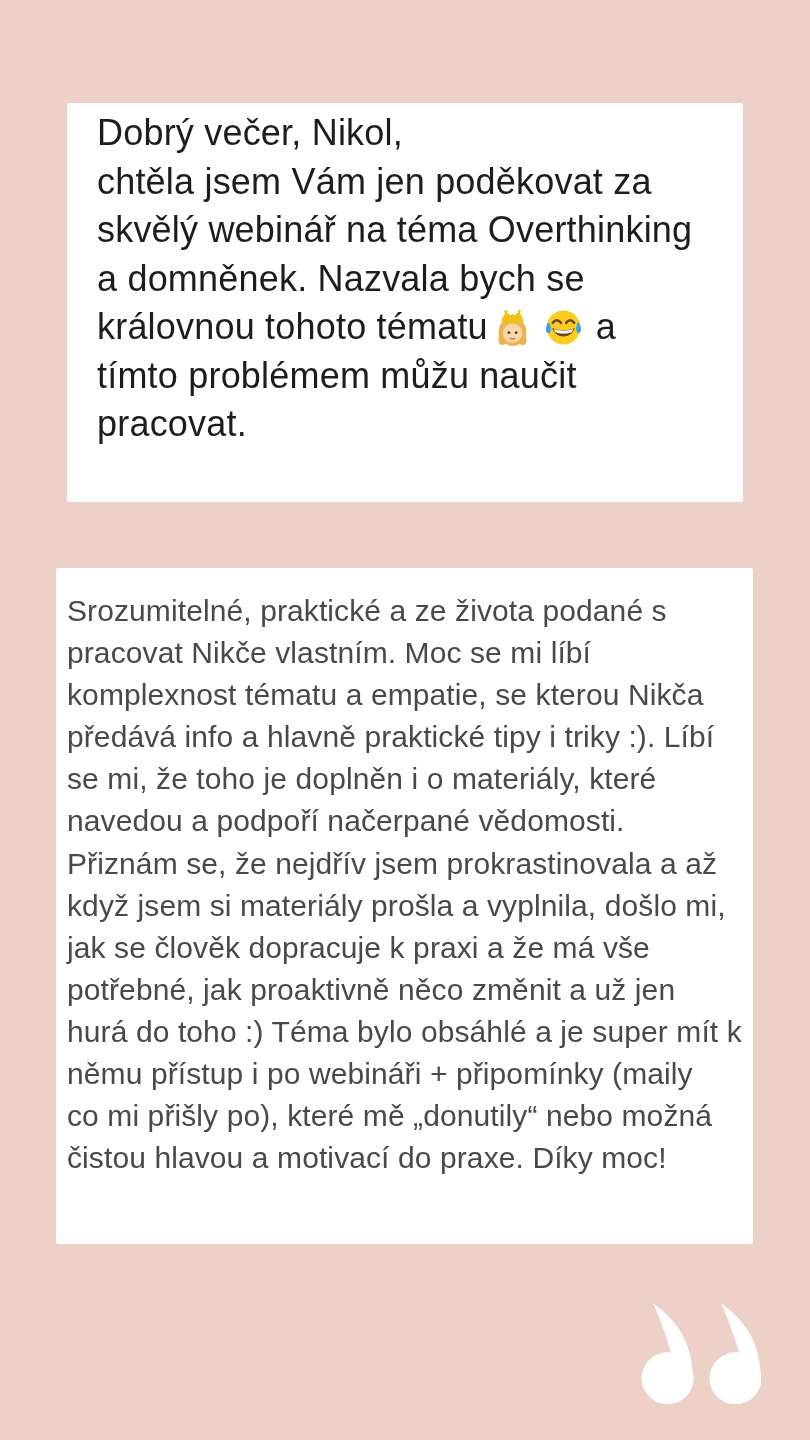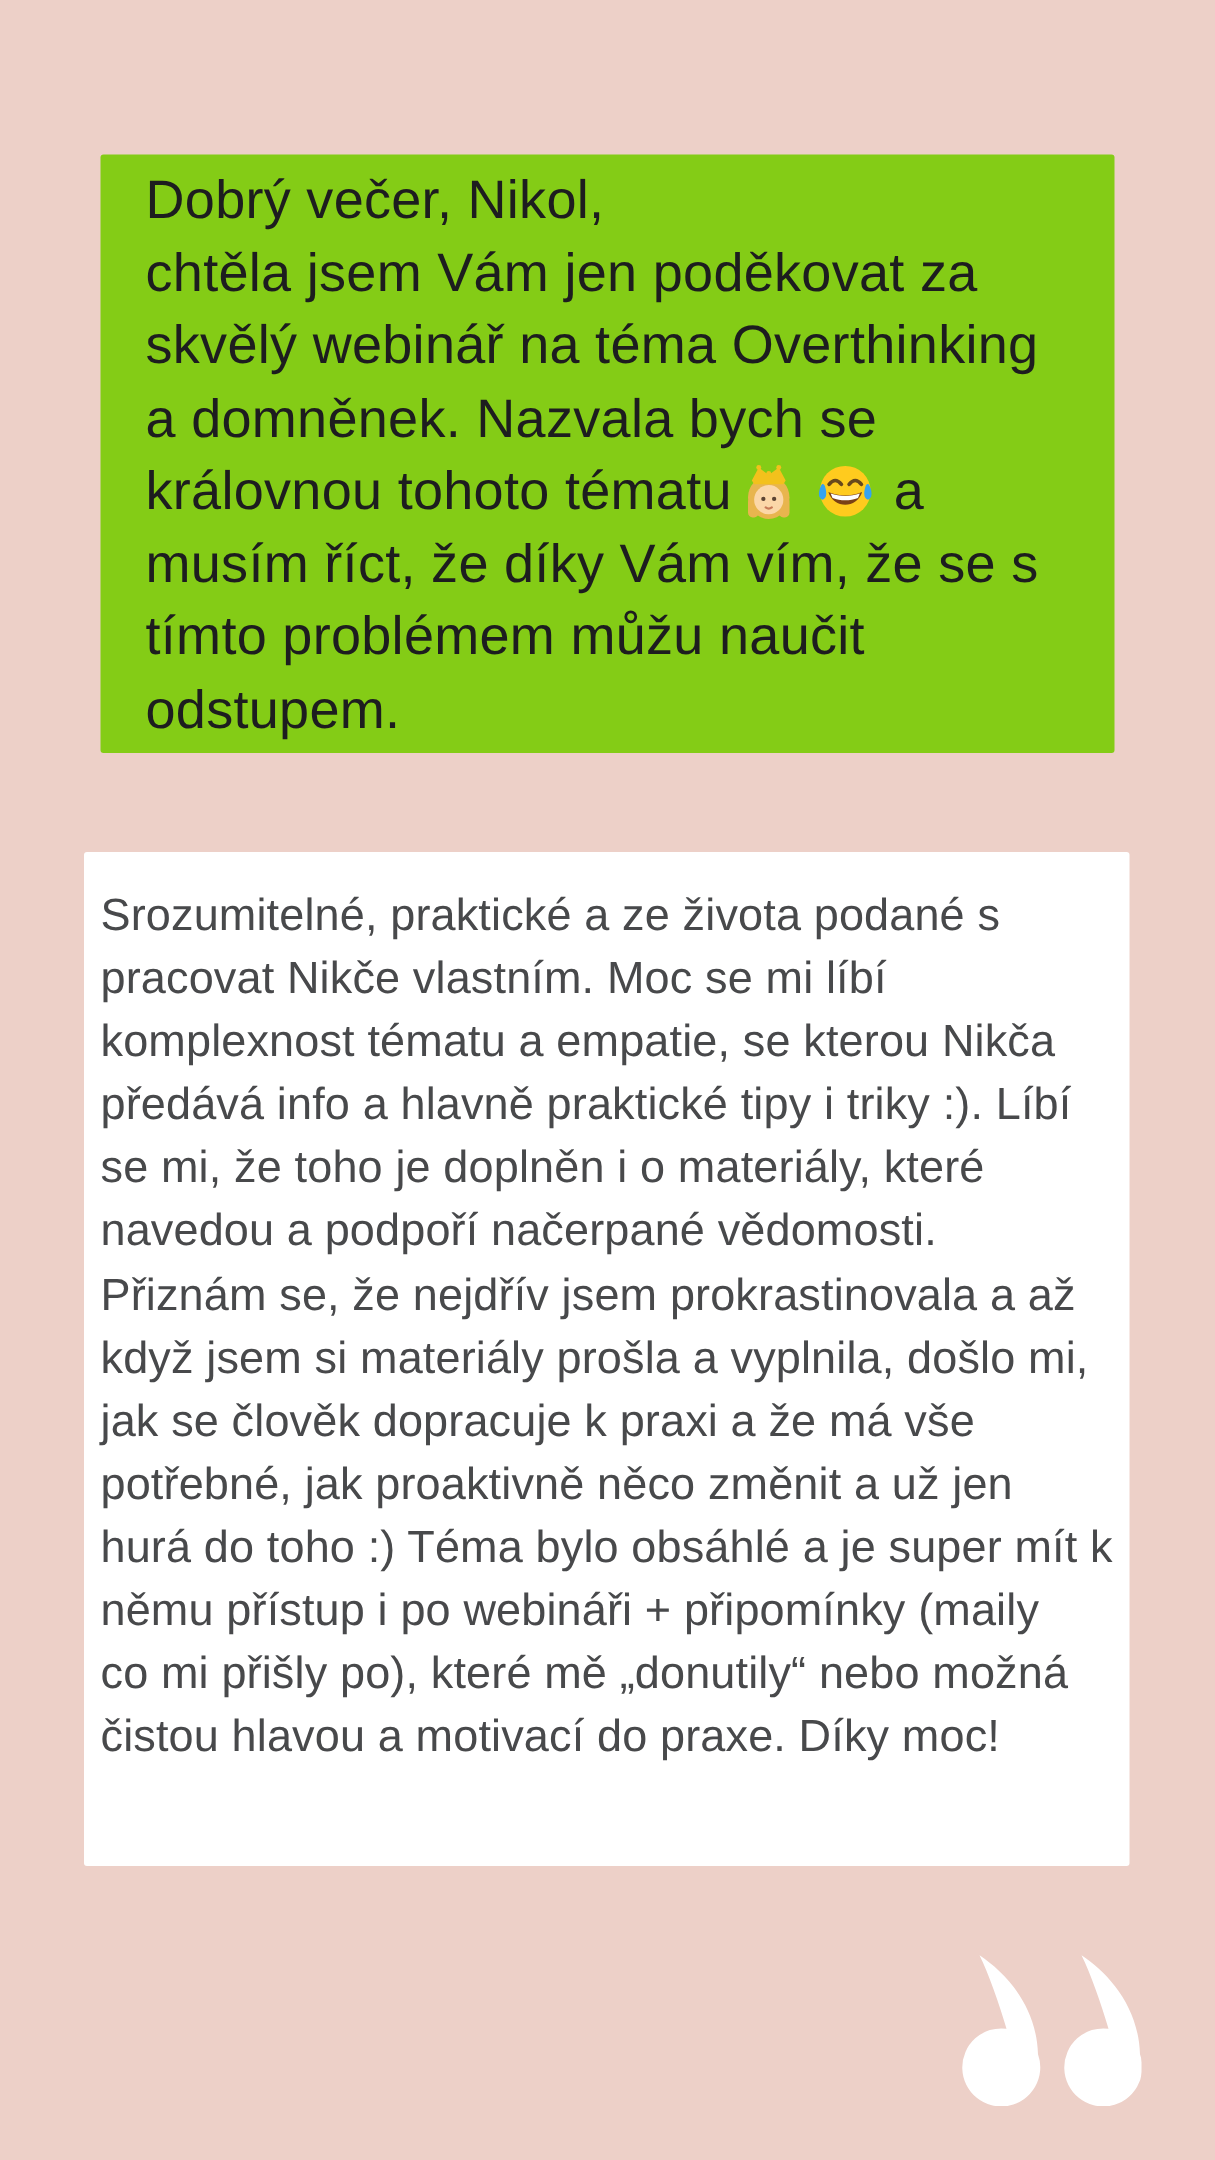--- a/index.html
+++ b/index.html
@@ -62,21 +62,21 @@
     width: 120px;
     height: 101px;
   }
   .quote-mark svg { display: block; width: 100%; height: 100%; }
 </style>
 </head>
 <body>
 
 <div class="stage" style="background: rgb(237, 208, 200);">
 
-  <section class="msg-block" style="background: #84cc16;">
+  <section class="msg-block" style="background: #ffffff;">
     <div class="msg-line">Dobrý večer, Nikol,</div>
     <div class="msg-line">chtěla jsem Vám jen poděkovat za</div>
     <div class="msg-line">skvělý webinář na téma Overthinking</div>
     <div class="msg-line">a domněnek. Nazvala bych se</div>
     <div class="msg-line">
       <span>královnou tohoto tématu</span><span class="emoji emoji-princess"><svg viewBox="0 0 40 40" xmlns="http://www.w3.org/2000/svg">
           <ellipse cx="20" cy="24" rx="13.5" ry="14" fill="#e8b54e"></ellipse>
           <rect x="6.5" y="24" width="7" height="13" rx="3" fill="#e8b54e"></rect>
           <rect x="26.5" y="24" width="7" height="13" rx="3" fill="#e8b54e"></rect>
           <circle cx="20" cy="25.5" r="9.5" fill="#fbd7a8"></circle>
@@ -90,23 +90,22 @@
         </svg></span><span class="emoji emoji-laugh"><svg viewBox="0 0 40 40" xmlns="http://www.w3.org/2000/svg">
           <circle cx="20" cy="20" r="16.5" fill="#ffcb1e"></circle>
           <path d="M9.5,15.5 Q13.5,10.5 17.5,15.5" stroke="#68491c" stroke-width="2.4" fill="none" stroke-linecap="round"></path>
           <path d="M22.5,15.5 Q26.5,10.5 30.5,15.5" stroke="#68491c" stroke-width="2.4" fill="none" stroke-linecap="round"></path>
           <path d="M9,20.5 C12.5,31.5 27.5,31.5 31,20.5 C24,23.5 16,23.5 9,20.5 Z" fill="#7a4116"></path>
           <path d="M10.5,21.5 C16.5,23.6 23.5,23.6 29.5,21.5 L28.3,24.4 C23,26.4 17,26.4 11.7,24.4 Z" fill="#ffffff"></path>
           <path d="M4.2,16.5 C2.2,21 2.4,24.5 5.2,25.6 C8,24.8 8.2,21.2 6.8,16.8 C6.1,14.9 4.9,14.9 4.2,16.5 Z" fill="#35a3f1"></path>
           <path d="M35.8,16.5 C37.8,21 37.6,24.5 34.8,25.6 C32,24.8 31.8,21.2 33.2,16.8 C33.9,14.9 35.1,14.9 35.8,16.5 Z" fill="#35a3f1"></path>
         </svg></span><span class="emoji-after">a</span>
     </div>
-    <div class="msg-line">musím říct, že díky Vám vím, že se s</div>
     <div class="msg-line">tímto problémem můžu naučit</div>
-    <div class="msg-line">odstupem.</div>
+    <div class="msg-line">pracovat.</div>
   </section>
 
   <section class="testimonial-block" style="background: rgb(255, 255, 255);">
     <div class="t-line">Srozumitelné, praktické a ze života podané s</div>
     <div class="t-line">pracovat Nikče vlastním. Moc se mi líbí</div>
     <div class="t-line">komplexnost tématu a empatie, se kterou Nikča</div>
     <div class="t-line">předává info a hlavně praktické tipy i triky :). Líbí</div>
     <div class="t-line">se mi, že toho je doplněn i o materiály, které</div>
     <div class="t-line">navedou a podpoří načerpané vědomosti.</div>
     <div class="t-line">Přiznám se, že nejdřív jsem prokrastinovala a až</div>

